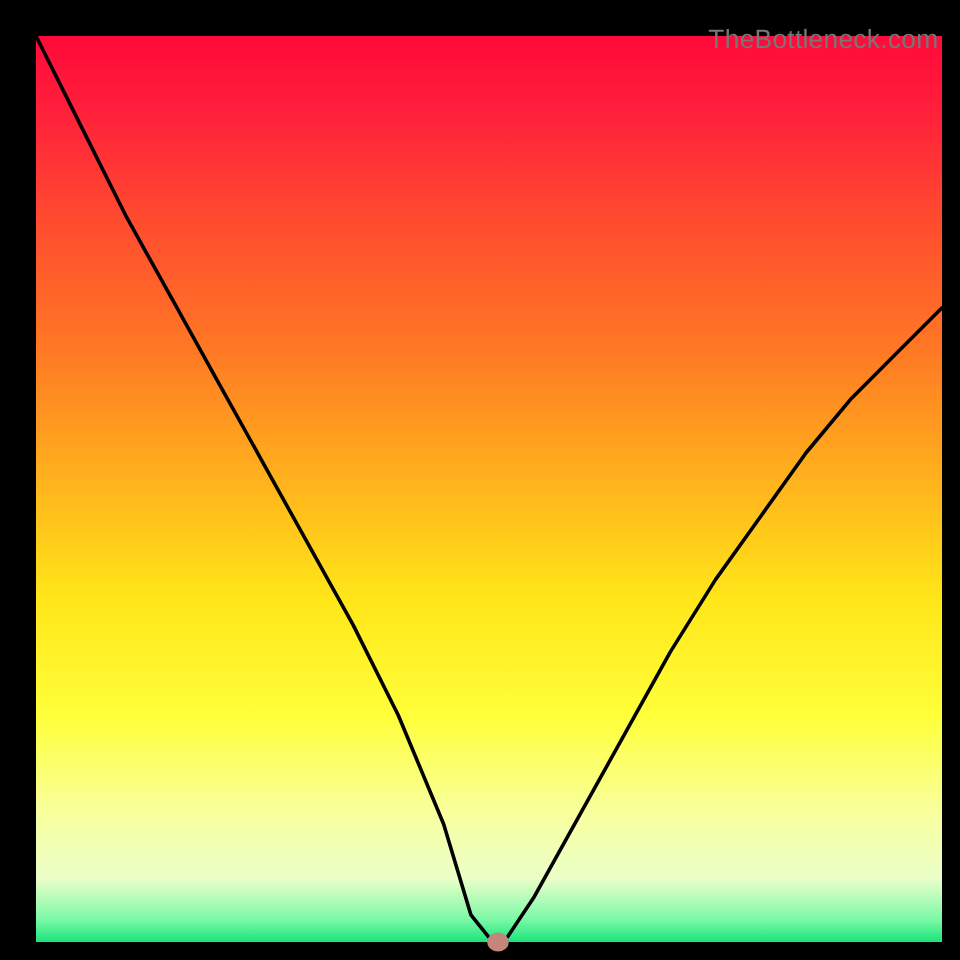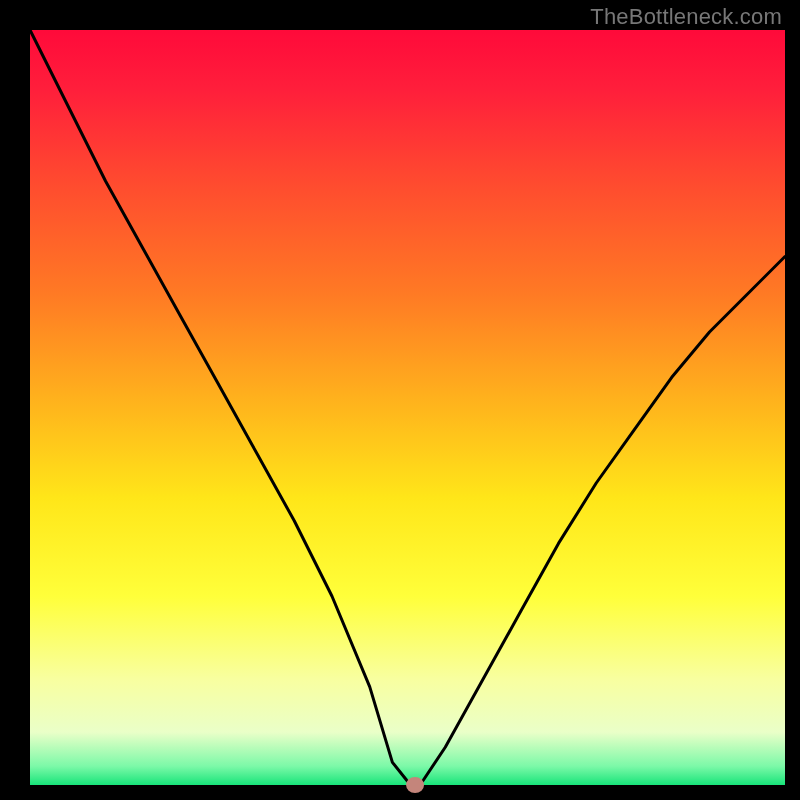--- a/index.html
+++ b/index.html
@@ -12,21 +12,21 @@
     font-family: Arial, Helvetica, sans-serif;
   }
   .stage {
     position: relative;
     width: 800px;
     height: 800px;
     background: #000;
   }
   .watermark {
     position: absolute;
-    top: 4px;
+    top: 20px;
     right: 18px;
     color: #777;
     font-size: 22px;
     font-weight: 500;
     letter-spacing: 0.2px;
     z-index: 5;
   }
   svg {
     position: absolute;
     left: 0;

